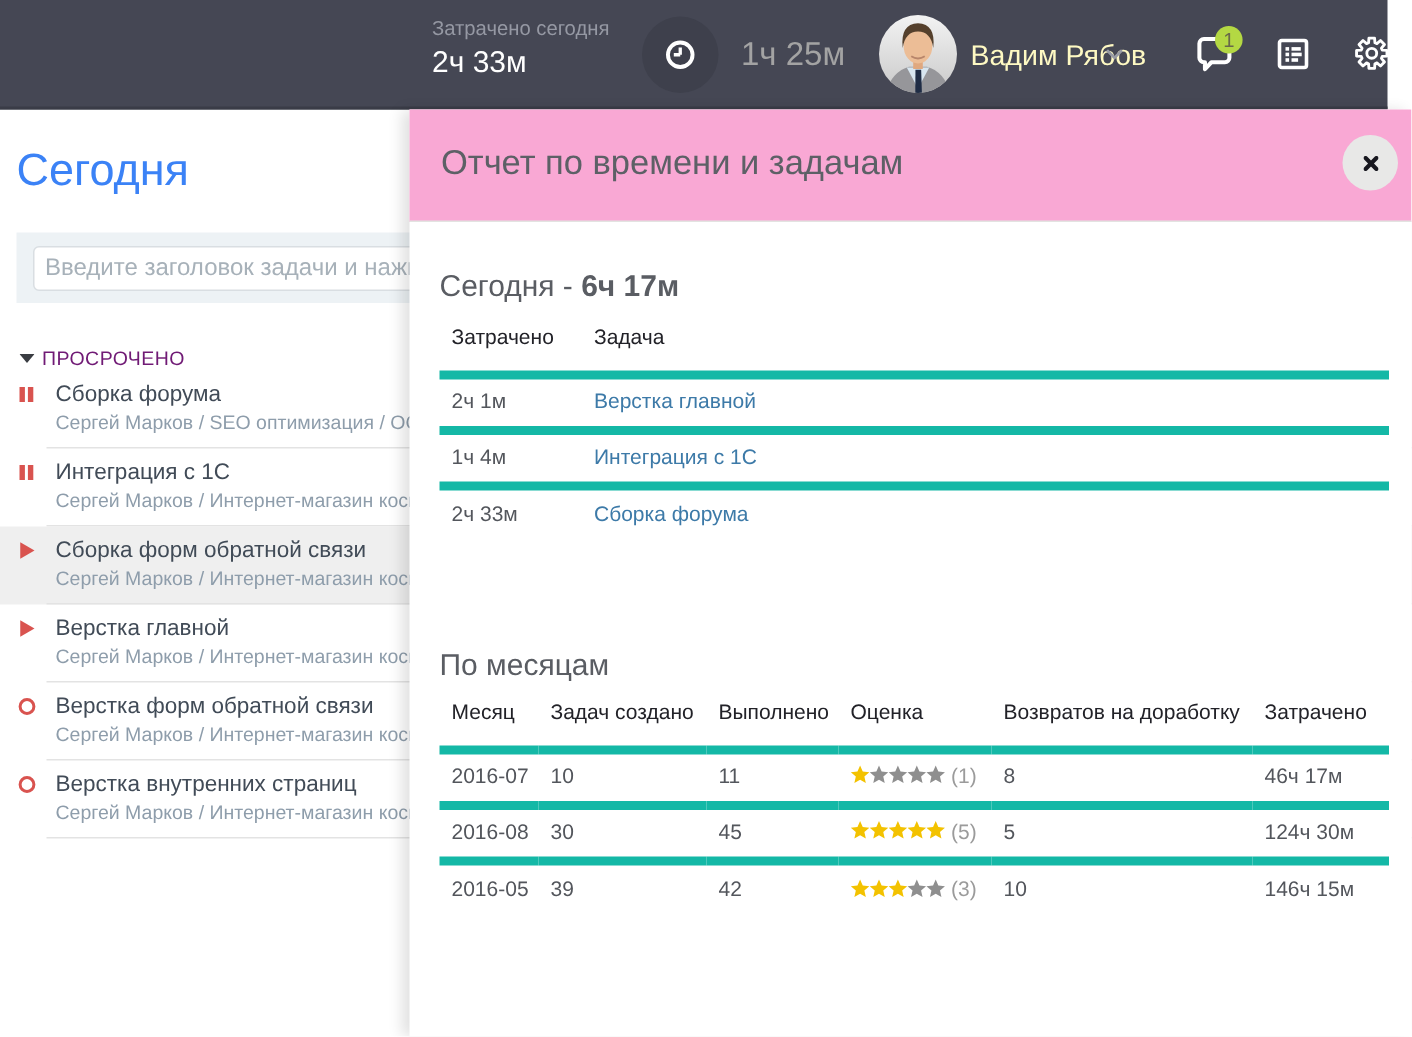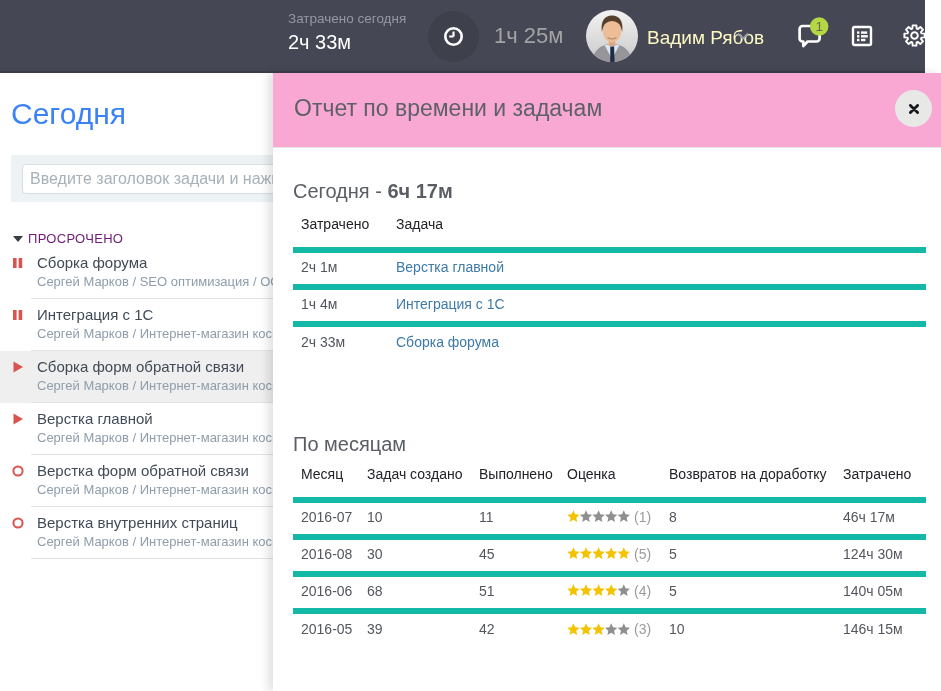--- a/index.html
+++ b/index.html
@@ -242,34 +242,20 @@
               <polygon transform="translate(0.0,0)" points="6.40,0.30 8.16,4.37 12.58,4.79 9.25,7.73 10.22,12.06 6.40,9.80 2.58,12.06 3.55,7.73 0.22,4.79 4.64,4.37" fill="#f3c200"></polygon>
               <polygon transform="translate(12.6,0)" points="6.40,0.30 8.16,4.37 12.58,4.79 9.25,7.73 10.22,12.06 6.40,9.80 2.58,12.06 3.55,7.73 0.22,4.79 4.64,4.37" fill="#f3c200"></polygon>
               <polygon transform="translate(25.2,0)" points="6.40,0.30 8.16,4.37 12.58,4.79 9.25,7.73 10.22,12.06 6.40,9.80 2.58,12.06 3.55,7.73 0.22,4.79 4.64,4.37" fill="#f3c200"></polygon>
               <polygon transform="translate(37.8,0)" points="6.40,0.30 8.16,4.37 12.58,4.79 9.25,7.73 10.22,12.06 6.40,9.80 2.58,12.06 3.55,7.73 0.22,4.79 4.64,4.37" fill="#f3c200"></polygon>
               <polygon transform="translate(50.4,0)" points="6.40,0.30 8.16,4.37 12.58,4.79 9.25,7.73 10.22,12.06 6.40,9.80 2.58,12.06 3.55,7.73 0.22,4.79 4.64,4.37" fill="#f3c200"></polygon>
             </svg><span class="cnt">(5)</span></td>
           <td>5</td>
           <td>124ч 30м</td>
         </tr>
     <tr>
-          <td>2016-06</td>
-          <td>68</td>
-          <td>51</td>
-          <td><svg class="stars" width="64" height="14" viewBox="0 0 64 14">
-              <polygon transform="translate(0.0,0)" points="6.40,0.30 8.16,4.37 12.58,4.79 9.25,7.73 10.22,12.06 6.40,9.80 2.58,12.06 3.55,7.73 0.22,4.79 4.64,4.37" fill="#f3c200"></polygon>
-              <polygon transform="translate(12.6,0)" points="6.40,0.30 8.16,4.37 12.58,4.79 9.25,7.73 10.22,12.06 6.40,9.80 2.58,12.06 3.55,7.73 0.22,4.79 4.64,4.37" fill="#f3c200"></polygon>
-              <polygon transform="translate(25.2,0)" points="6.40,0.30 8.16,4.37 12.58,4.79 9.25,7.73 10.22,12.06 6.40,9.80 2.58,12.06 3.55,7.73 0.22,4.79 4.64,4.37" fill="#f3c200"></polygon>
-              <polygon transform="translate(37.8,0)" points="6.40,0.30 8.16,4.37 12.58,4.79 9.25,7.73 10.22,12.06 6.40,9.80 2.58,12.06 3.55,7.73 0.22,4.79 4.64,4.37" fill="#f3c200"></polygon>
-              <polygon transform="translate(50.4,0)" points="6.40,0.30 8.16,4.37 12.58,4.79 9.25,7.73 10.22,12.06 6.40,9.80 2.58,12.06 3.55,7.73 0.22,4.79 4.64,4.37" fill="#8f8f8f"></polygon>
-            </svg><span class="cnt">(4)</span></td>
-          <td>5</td>
-          <td>140ч 05м</td>
-        </tr>
-    <tr>
           <td>2016-05</td>
           <td>39</td>
           <td>42</td>
           <td><svg class="stars" width="64" height="14" viewBox="0 0 64 14">
               <polygon transform="translate(0.0,0)" points="6.40,0.30 8.16,4.37 12.58,4.79 9.25,7.73 10.22,12.06 6.40,9.80 2.58,12.06 3.55,7.73 0.22,4.79 4.64,4.37" fill="#f3c200"></polygon>
               <polygon transform="translate(12.6,0)" points="6.40,0.30 8.16,4.37 12.58,4.79 9.25,7.73 10.22,12.06 6.40,9.80 2.58,12.06 3.55,7.73 0.22,4.79 4.64,4.37" fill="#f3c200"></polygon>
               <polygon transform="translate(25.2,0)" points="6.40,0.30 8.16,4.37 12.58,4.79 9.25,7.73 10.22,12.06 6.40,9.80 2.58,12.06 3.55,7.73 0.22,4.79 4.64,4.37" fill="#f3c200"></polygon>
               <polygon transform="translate(37.8,0)" points="6.40,0.30 8.16,4.37 12.58,4.79 9.25,7.73 10.22,12.06 6.40,9.80 2.58,12.06 3.55,7.73 0.22,4.79 4.64,4.37" fill="#8f8f8f"></polygon>
               <polygon transform="translate(50.4,0)" points="6.40,0.30 8.16,4.37 12.58,4.79 9.25,7.73 10.22,12.06 6.40,9.80 2.58,12.06 3.55,7.73 0.22,4.79 4.64,4.37" fill="#8f8f8f"></polygon>
             </svg><span class="cnt">(3)</span></td>

